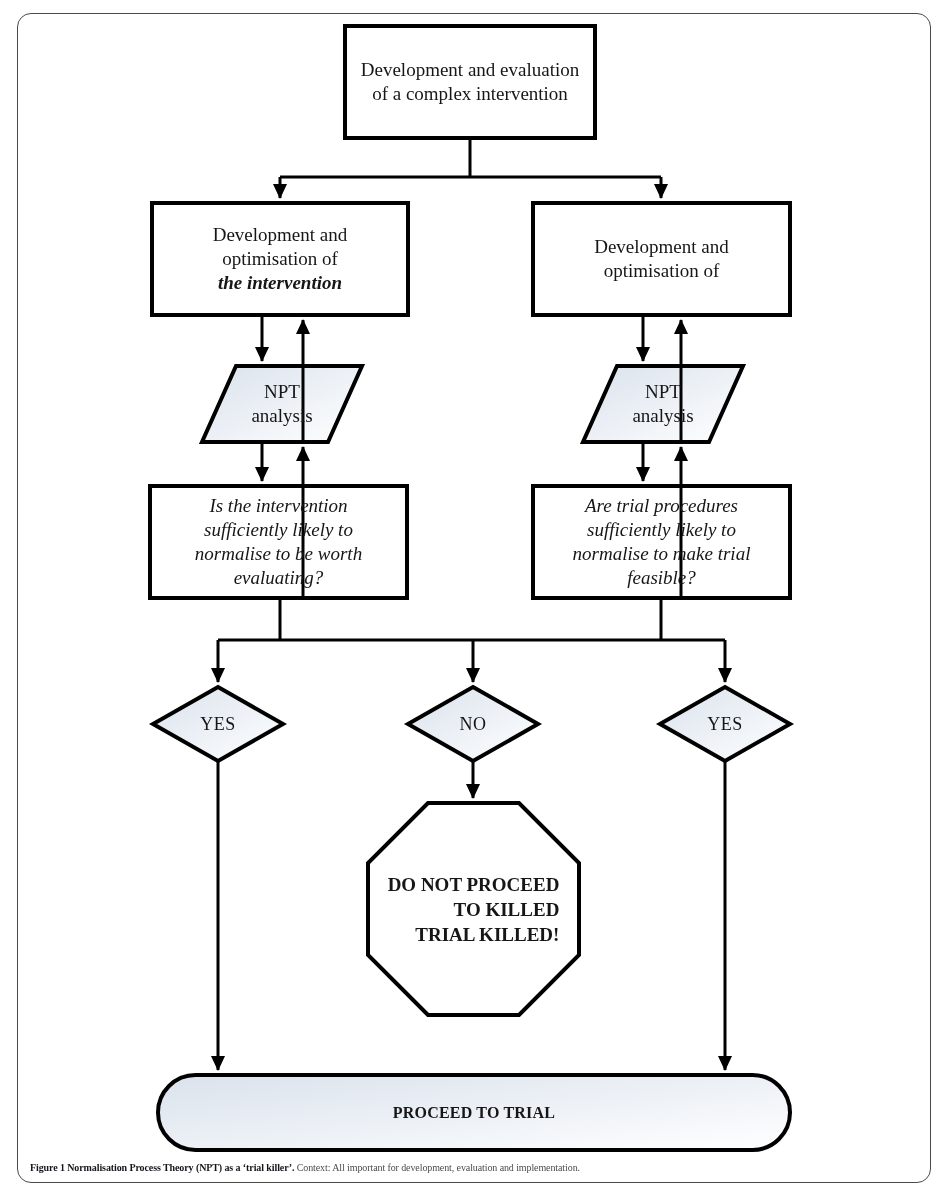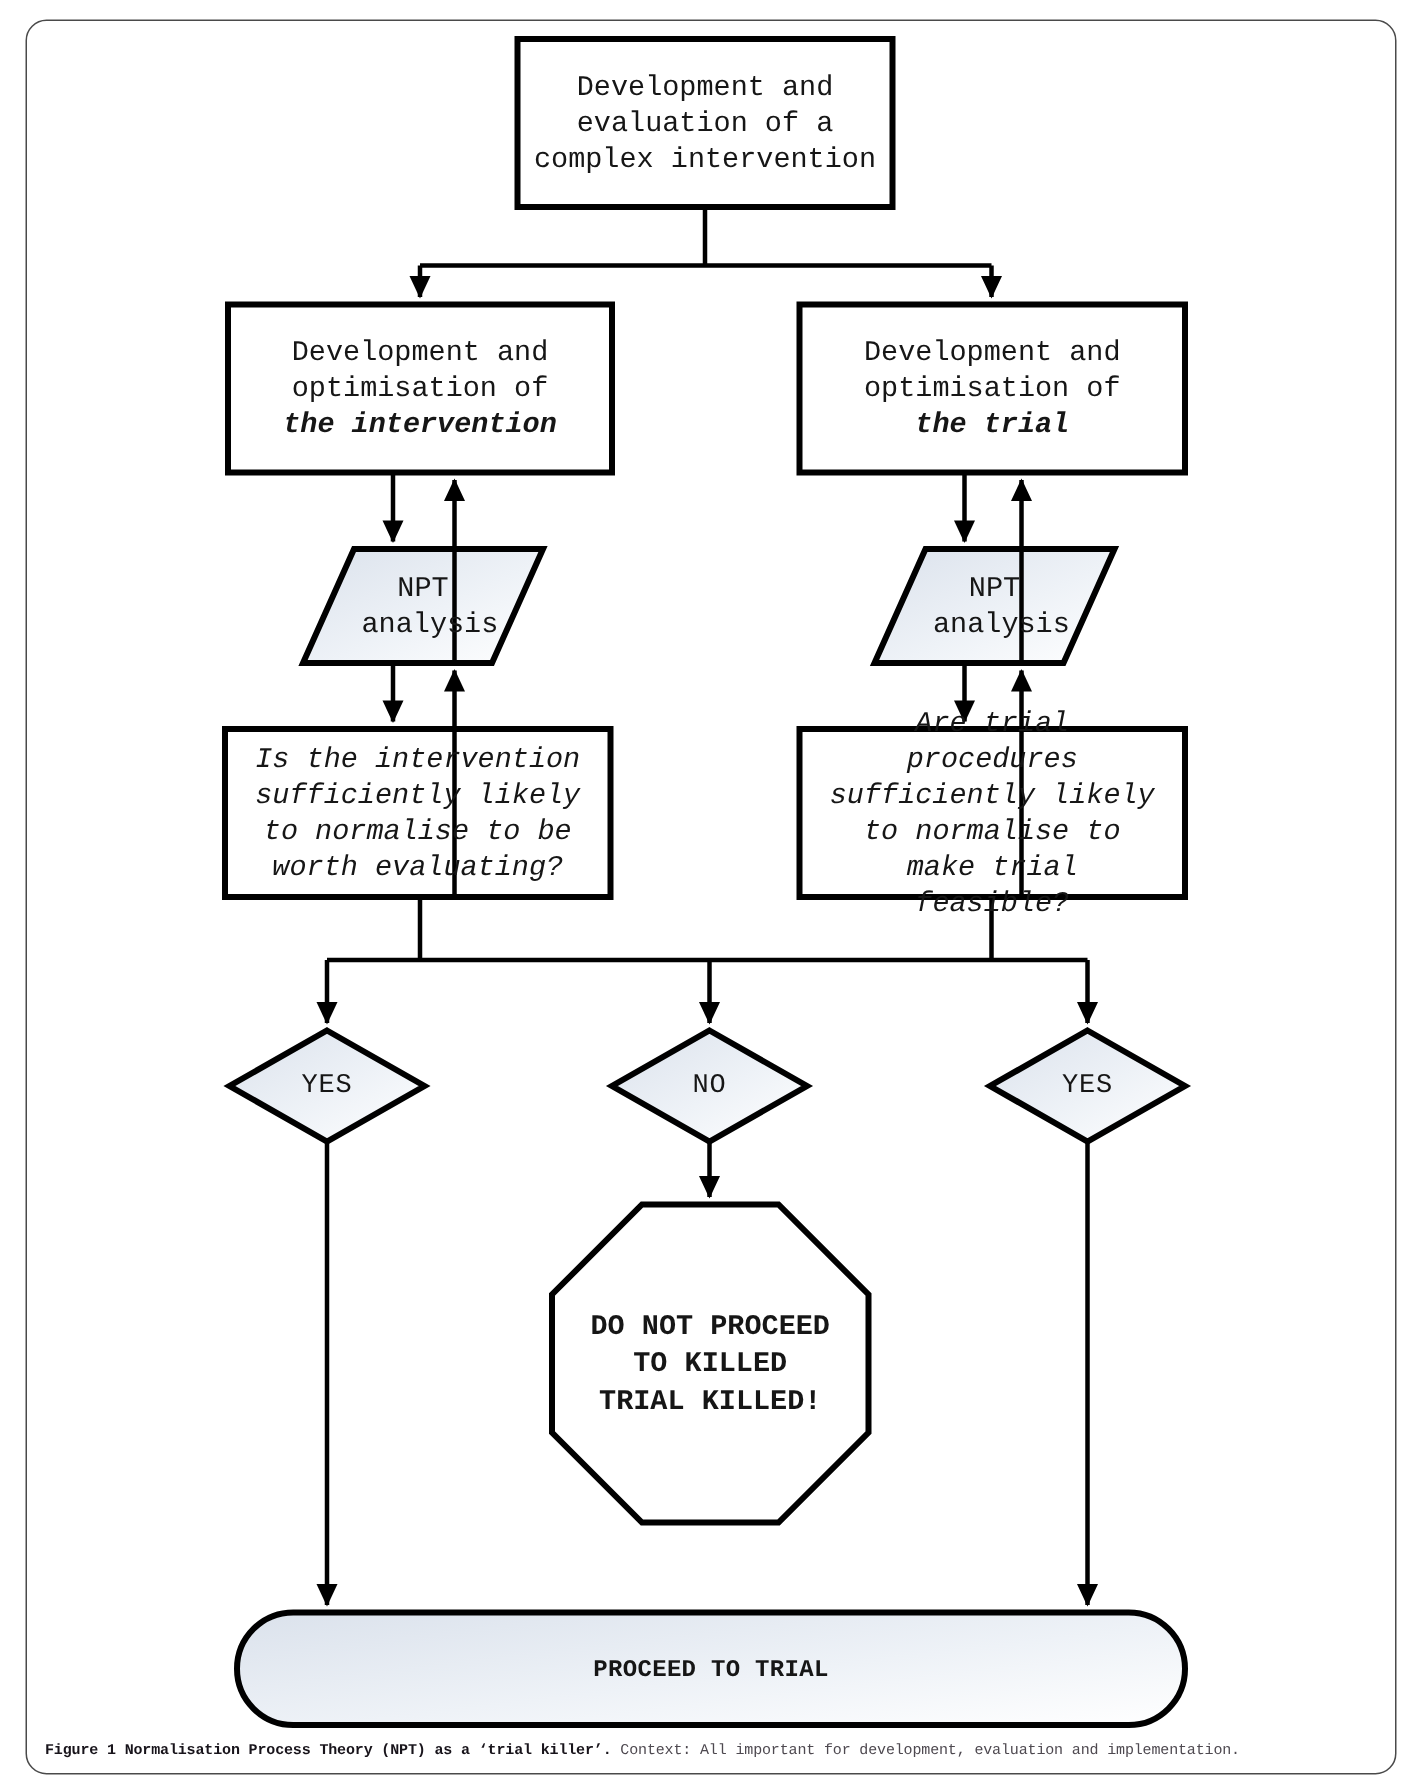--- a/index.html
+++ b/index.html
@@ -1,35 +1,35 @@
 <!DOCTYPE html>
 <html><head>
 <meta charset="utf-8">
 <style>
   html,body{margin:0;padding:0;background:#ffffff;}
   .page{
     position:relative;
     width:946px;height:1190px;
     background:#ffffff;
-    font-family:Liberation Mono, monospace;
+    font-family:Liberation Serif, serif;
     overflow:hidden;
   }
   .figure-border{
     position:absolute;left:17px;top:13px;width:912px;height:1168px;
     border:1.5px solid #4a4a4a;border-radius:14px;
   }
   svg.diagram{position:absolute;left:0;top:0;}
   .txt{
     position:absolute;display:flex;align-items:center;justify-content:center;
     text-align:center;color:#161616;font-size:19px;line-height:24px;
   }
   .txt .inner{display:inline-block;}
   .italic{font-style:italic;}
   .boldital{font-weight:bold;font-style:italic;display:block;}
-  .oct-line{display:block;font-weight:bold;line-height:25px;}
+  .oct-line{display:block;font-weight:bold;line-height:25px;text-align:right;}
   .pill-label{font-weight:bold;font-size:16px;letter-spacing:.2px;}
   .diamond-label{font-size:18px;letter-spacing:.5px;text-align:right;}
   .caption{
     position:absolute;left:30px;top:1159px;width:900px;
     font-size:10px;line-height:18px;color:#4e4950;white-space:nowrap;
     letter-spacing:-0.1px;
   }
   .caption .cap-bold{font-weight:bold;color:#18141b;}
 </style>
 </head>
@@ -99,21 +99,20 @@
   <div class="txt" style="left:152px;top:203px;width:256px;height:112px;">
     <span class="inner" style="max-width:200px;">
       <span>Development and optimisation of</span>
       <span class="boldital">the intervention</span>
     </span>
   </div>
 
   <div class="txt" style="left:533px;top:203px;width:257px;height:112px;">
     <span class="inner" style="max-width:200px;">
       <span>Development and optimisation of</span>
-      <span class="boldital">the trial</span>
     </span>
   </div>
 
   <div class="txt" style="left:217px;top:366px;width:130px;height:76px;">
     <span class="inner" style="max-width:82px;">NPT analysis</span>
   </div>
 
   <div class="txt" style="left:598px;top:366px;width:130px;height:76px;">
     <span class="inner" style="max-width:82px;">NPT analysis</span>
   </div>

